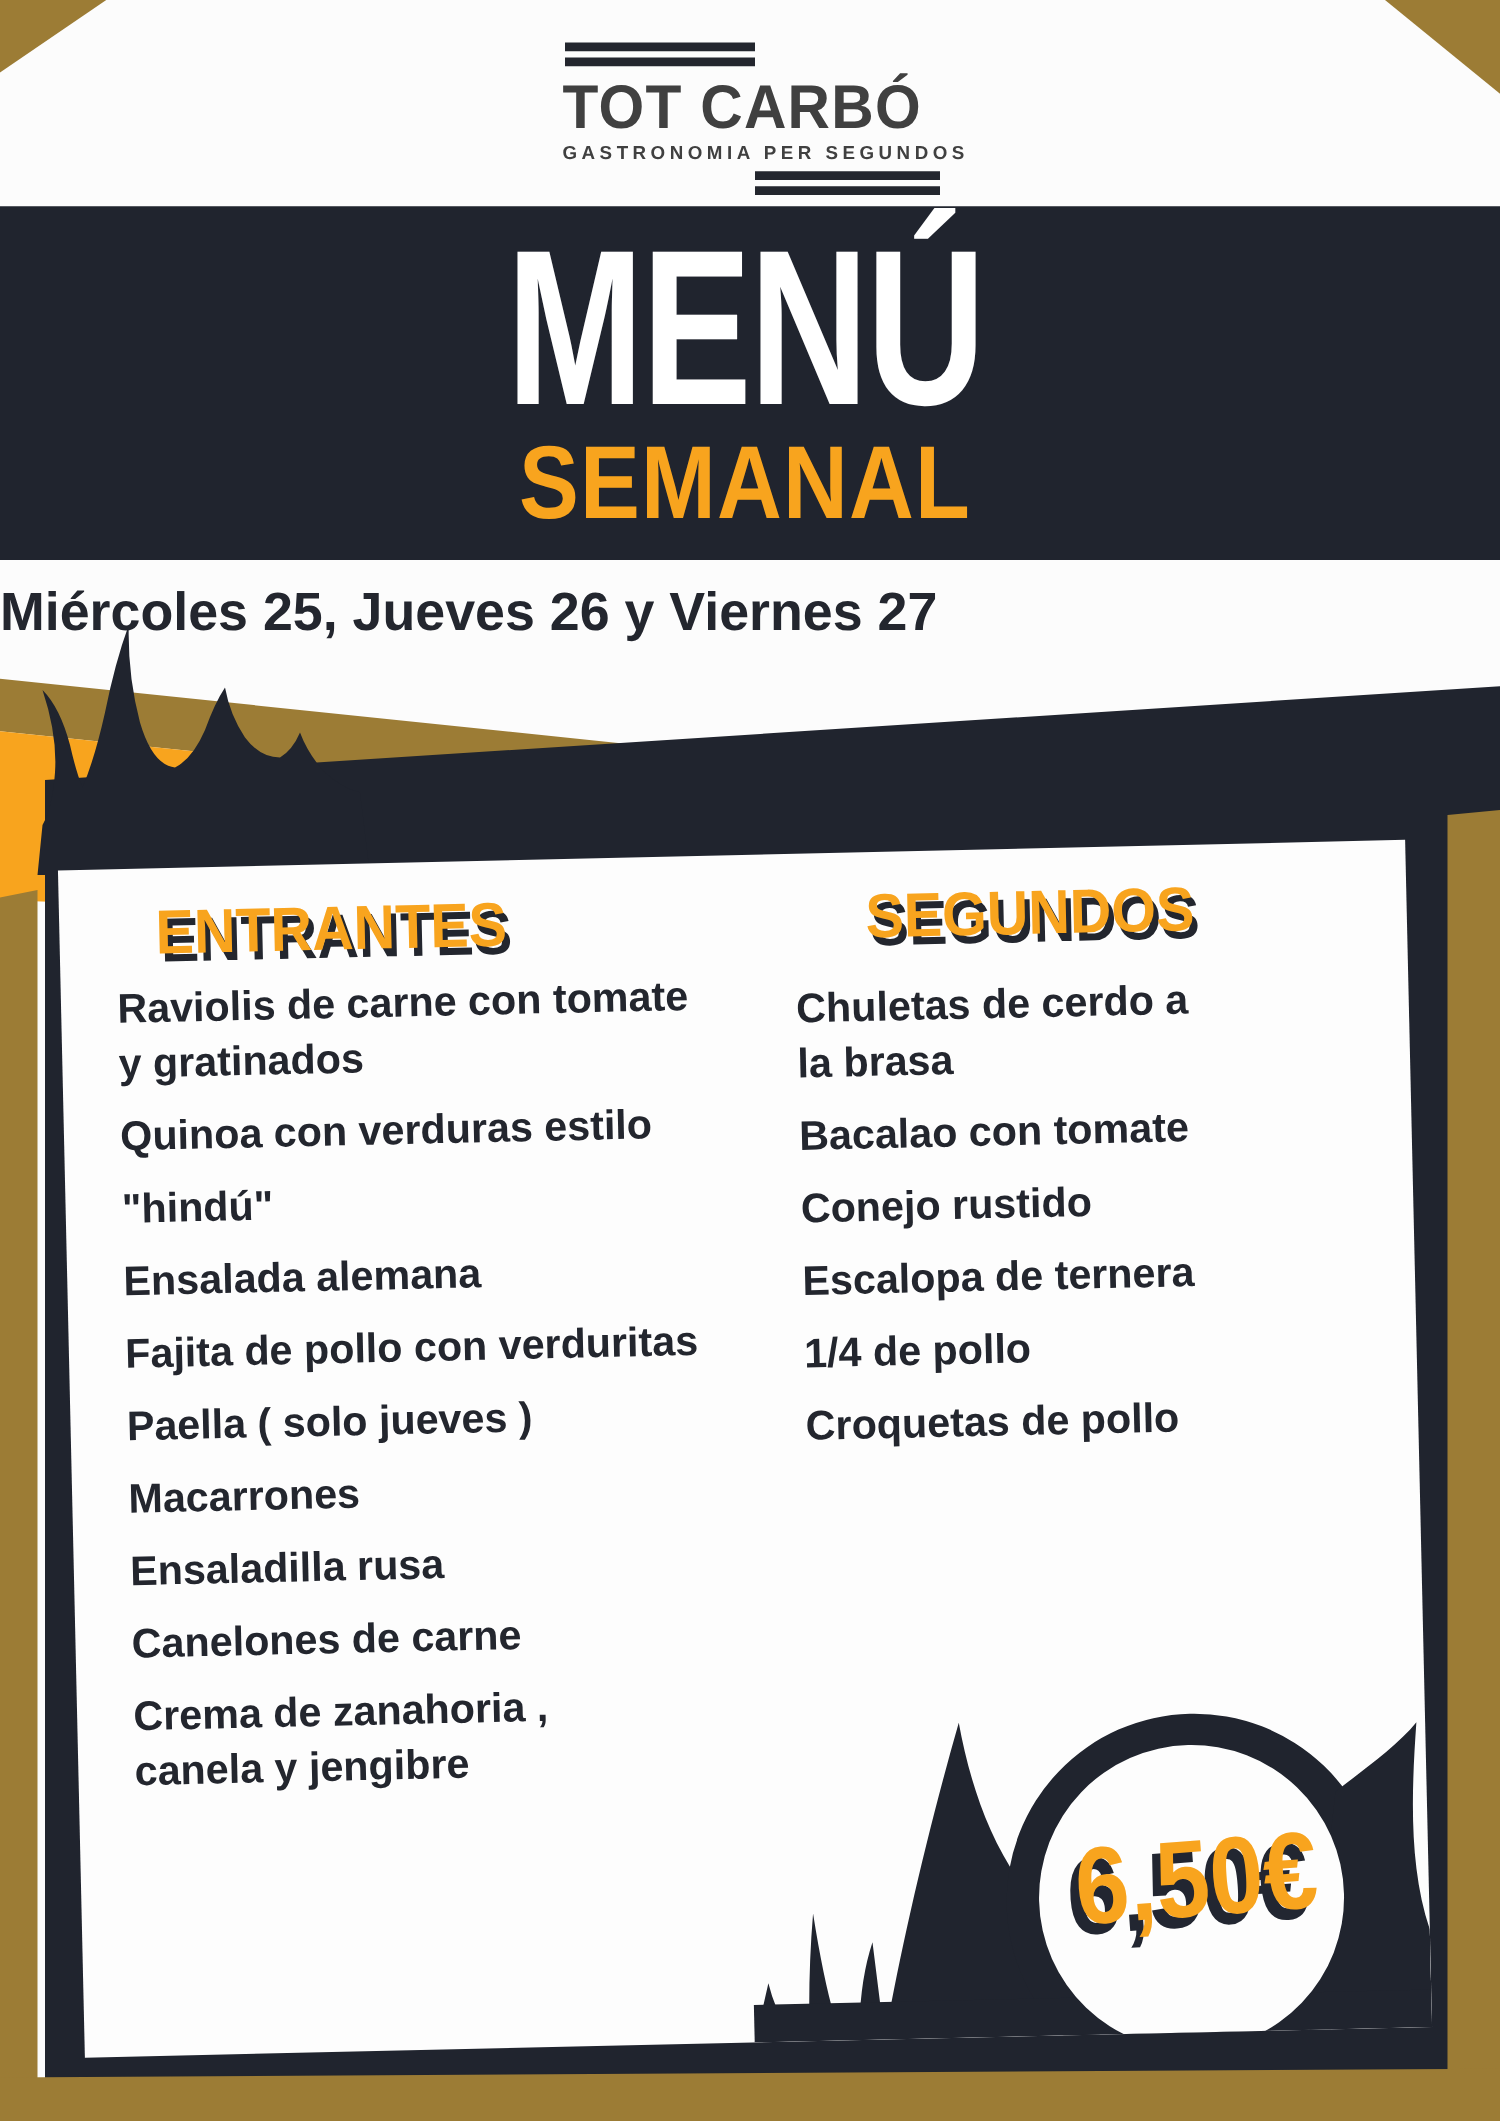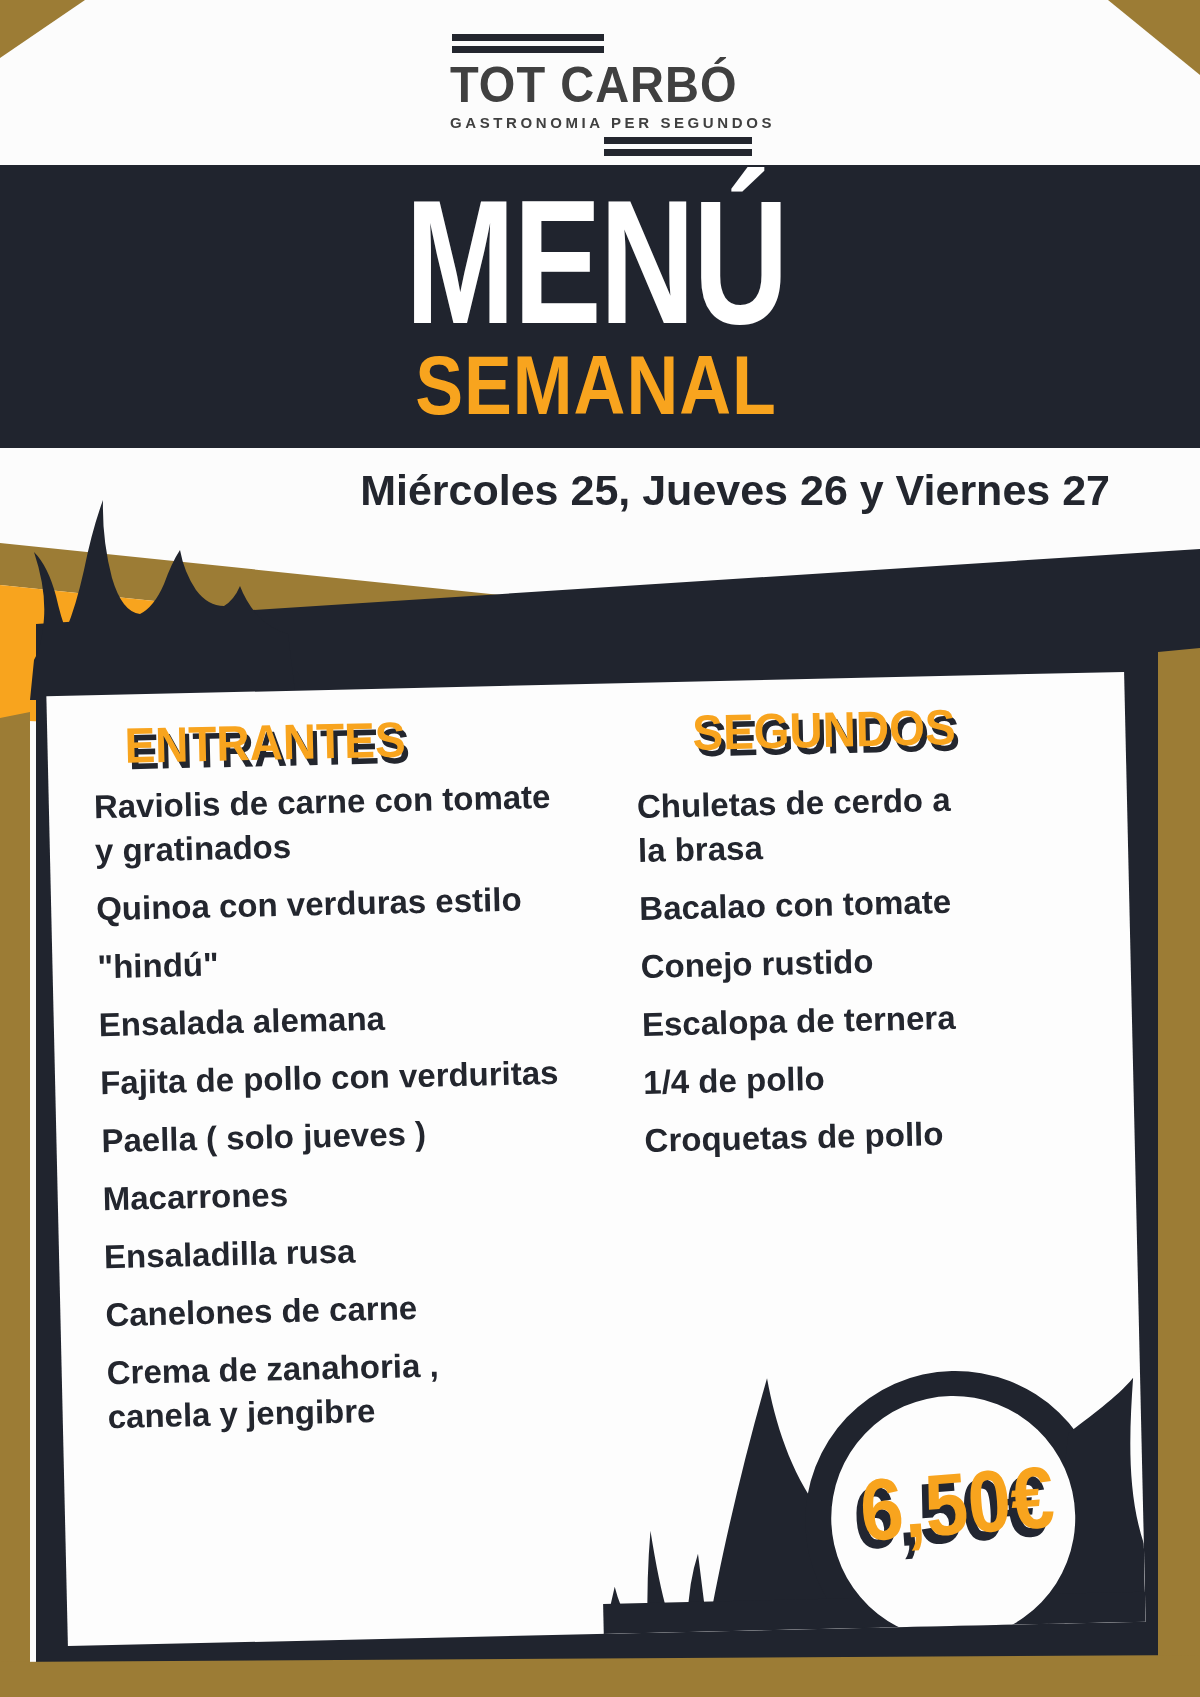--- a/index.html
+++ b/index.html
@@ -27,21 +27,21 @@
   .menu-title{
     margin-top:8px; color:#ffffff; font-size:150px; font-weight:900; line-height:150px;
     letter-spacing:-2px; transform:scale(0.88,1.18); transform-origin:center top; white-space:nowrap;
   }
   .menu-subtitle{
     margin-top:22px; color:#f8a41e; font-size:74px; font-weight:900; line-height:74px;
     letter-spacing:1px; transform:scale(0.97,1.12); transform-origin:center top; white-space:nowrap;
   }
 
   
-  .date-band{position:absolute; left:0; top:448px; width:1110px; text-align:right; z-index:1;}
+  .date-band{position:absolute; left:0; top:448px; width:1110px; text-align:left; z-index:1;}
   .date-text{margin-top:18px; color:#23262e; font-size:43px; font-weight:700; white-space:nowrap;}
 
   
   .card{
     position:absolute; left:57px; top:684px; width:1078px; height:950px;
     background:#fdfdfd; z-index:2; transform:rotate(-1.3deg); transform-origin:center center;
     overflow:hidden;
   }
   .col{position:absolute; top:24px;}
   .col-left{left:45px; width:525px;}

